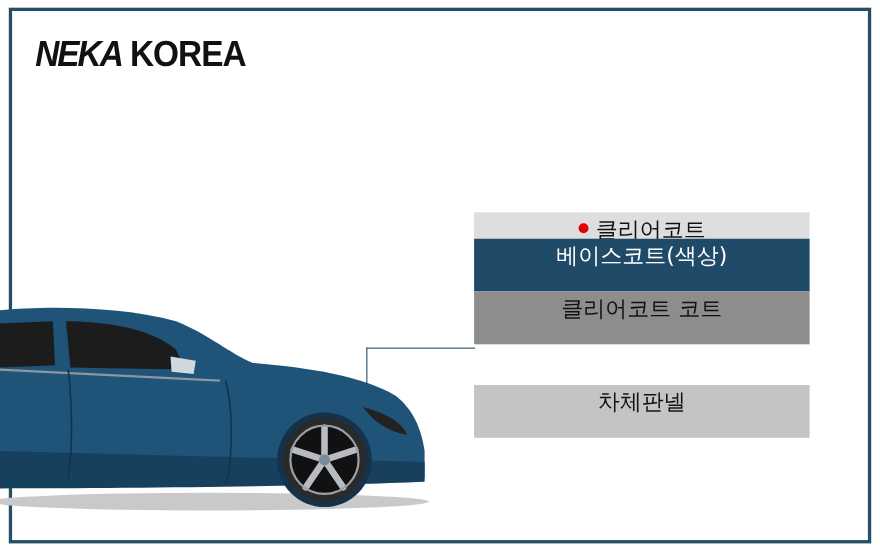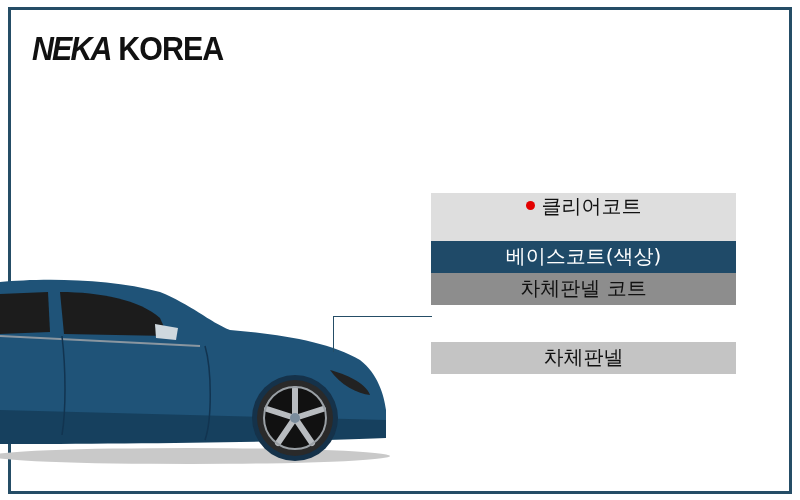--- a/index.html
+++ b/index.html
@@ -1,22 +1,22 @@
 <!DOCTYPE html>
 <html><head>
 <meta charset="utf-8">
 <style>
   html,body{margin:0;padding:0;}
   body{width:800px;height:500px;background:#ffffff;position:relative;overflow:hidden;font-family:"DejaVu Sans",sans-serif;}
   .frame{position:absolute;left:8px;top:7px;width:778px;height:481px;border:3px solid #254d66;background:#fff;}
   .logo{position:absolute;left:32px;top:30px;font-family:"Liberation Sans",sans-serif;font-weight:bold;font-size:33px;letter-spacing:-1px;color:#111;font-style:normal;transform:scaleX(0.92);transform-origin:left;}
   .logo .neka{font-style:italic;letter-spacing:-2px;}
   .layers{position:absolute;left:431px;top:193px;width:305px;}
-  .layer{height:32px;line-height:31px;text-align:center;font-size:20px;color:#111;position:relative;}
-  .l0{background:#dedede;height:48px;line-height:30px;font-family:Liberation Mono, monospace;}
+  .layer{height:48px;line-height:31px;text-align:center;font-size:20px;color:#111;position:relative;}
+  .l0{background:#dedede;height:24px;line-height:30px;}
   .l1{background:#1f4a68;color:#fff;}
   .l2{background:#8d8d8d;}
   .l3{background:#c4c4c4;margin-top:37px;}
   .dot{display:inline-block;width:9px;height:9px;border-radius:50%;background:#e30000;margin-right:7px;vertical-align:middle;position:relative;top:-2px;}
   .leader-v{position:absolute;left:333px;top:316px;width:1px;height:36px;background:#254d66;}
   .leader-h{position:absolute;left:333px;top:316px;width:99px;height:1px;background:#254d66;}
   .car{position:absolute;left:0;top:270px;}
 </style>
 </head>
 <body>
@@ -49,15 +49,15 @@
   <circle cx="295" cy="148" r="31" fill="none" stroke="#9aa0a5" stroke-width="2"></circle>
   <circle cx="295" cy="148" r="5" fill="#7a8c9c"></circle>
 </svg>
 
 <div class="leader-v"></div>
 <div class="leader-h"></div>
 
 <div class="layers">
   <div class="layer l0"><span class="dot"></span><span>클리어코트</span></div>
   <div class="layer l1"><span>베이스코트(색상)</span></div>
-  <div class="layer l2"><span>차체판넬 코트</span></div>
+  <div class="layer l2"><span>클리어코트 코트</span></div>
   <div class="layer l3"><span>차체판넬</span></div>
 </div>
 
 </body></html>

